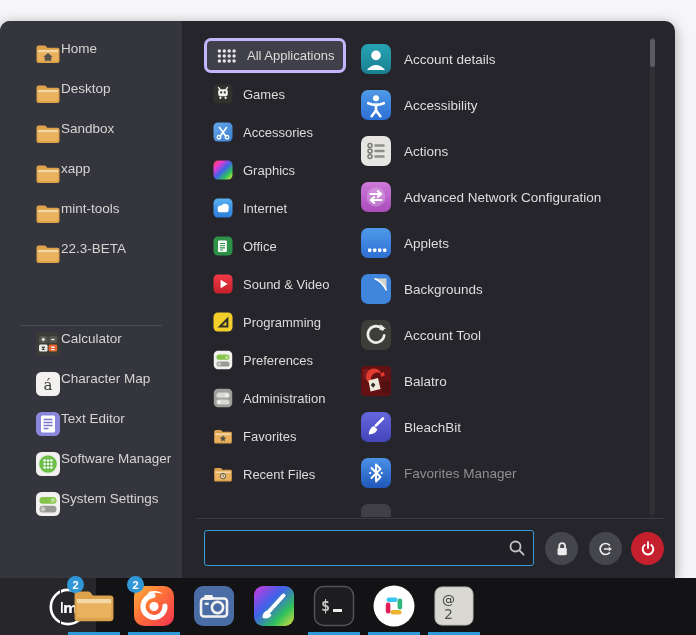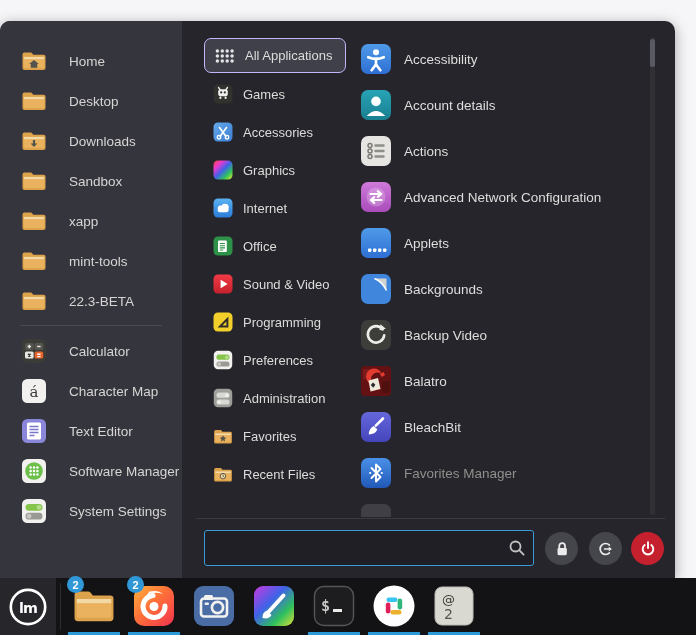--- a/index.html
+++ b/index.html
@@ -8,29 +8,29 @@
   .icon{display:inline-flex;align-items:center;justify-content:center;flex:none;}
   .icon svg{display:block;}
 
   
   .menu-panel{position:absolute;left:0;top:21;width:675px;height:557px;top:21px;
     background:#25252b;border-radius:10px 10px 0 0;box-shadow:0 3px 14px rgba(0,0,0,.35);}
   .sidebar{position:absolute;left:0;top:0;width:182px;height:557px;
     background:#35353d;border-radius:10px 0 0 0;}
   .places{position:absolute;left:0;top:20px;width:182px;}
   .side-apps{position:absolute;left:0;top:310px;width:182px;}
-  .srow{height:40px;display:flex;align-items:center;padding-left:21px;gap:22px;cursor:default;}
+  .srow{height:40px;display:flex;padding-left:35px;gap:0;cursor:default;}
   .srow .icon{width:26px;height:26px;}
   .slbl{font-size:13.5px;color:#d6d5d3;white-space:nowrap;}
   .side-sep{position:absolute;left:20px;top:304px;width:142px;height:1px;background:#4a4a52;}
 
   
   .categories{position:absolute;left:204px;top:17px;width:142px;}
   .cat-selected{height:35px;box-sizing:border-box;display:flex;align-items:center;gap:10px;
-    padding:0 10px;margin-bottom:2px;background:#40404a;border:1px solid #c4b5fd;border-radius:7px;}
+    padding:0 10px;margin-bottom:2px;background:#40404a;border:3px solid #c4b5fd;border-radius:7px;}
   .crow{height:38px;display:flex;align-items:center;gap:10px;padding-left:9px;}
   .crow .icon,.cat-selected .icon{width:20px;height:20px;}
   .clbl{font-size:13px;color:#dddcda;white-space:nowrap;}
 
   
   .apps{position:absolute;left:348px;top:15px;width:296px;height:481px;overflow:hidden;}
   .arow{height:46px;display:flex;align-items:center;gap:12px;padding-left:12px;}
   .arow .icon{width:32px;height:32px;}
   .albl{font-size:13.5px;color:#dfdedd;white-space:nowrap;}
   .arow.muted .albl{color:#8f8f8c;}
@@ -48,21 +48,21 @@
     padding:0 32px 0 10px;outline:none;font-family:"Liberation Sans",sans-serif;}
   .search-glass{position:absolute;right:8px;top:9px;width:18px;height:18px;}
   .round-btn{position:absolute;top:511px;width:33px;height:33px;border-radius:50%;
     background:#45454c;border:none;display:flex;align-items:center;justify-content:center;padding:0;cursor:default;}
   .round-btn.power{background:#c5202e;}
   .btn-lock{left:545px;} .btn-logout{left:589px;} .btn-power{left:631px;}
 
   
   .taskbar{position:absolute;left:0;top:578px;width:696px;height:57px;background:#131316;}
   .mint-btn{position:absolute;left:0;top:0;width:56px;height:57px;background:#26262b;
-    display:flex;align-items:center;justify-content:center;}
+    display:flex;align-items:center;justify-content:center;padding-left:40px;}
   .tb-sep{position:absolute;left:60px;top:5px;width:1px;height:47px;background:#2c2c32;}
   .titem{position:absolute;top:0;width:52px;height:57px;}
   .ticon{position:absolute;left:4px;top:6px;width:44px;height:44px;}
   .badge{position:absolute;left:-1px;top:-2px;width:17px;height:17px;border-radius:50%;
     background:#3198d8;color:#fff;font-size:11px;font-weight:bold;
     display:flex;align-items:center;justify-content:center;z-index:2;}
   .active-underline{position:absolute;left:0;bottom:0;width:52px;height:3.5px;background:#2a9ad8;}
 </style>
 </head>
 <body>
@@ -83,31 +83,20 @@
         </div>
         <div class="srow">
           <span class="icon">
             <svg width="26" height="22" viewBox="0 0 26 21">
               <path d="M1.5 4 q0-2 2-2 h6.2 q1 0 1.6.9 l1 1.4 h10.2 q2 0 2 1.8 v11.4 q0 2-2 2 h-19 q-2 0-2-2z" fill="#dda24c"></path>
               <path d="M2.8 6.4 h20.4 v2.6 H2.8z" fill="#f3d9a5"></path>
               <path d="M2.8 9 h20.4 v7.3 q0 1.2-1.2 1.2 H4 q-1.2 0-1.2-1.2z" fill="#eab25e"></path>
             </svg>
           </span>
           <span class="slbl">Desktop</span>
-        </div>
-        <div class="srow">
-          <span class="icon">
-            <svg width="26" height="22" viewBox="0 0 26 21">
-              <path d="M1.5 4 q0-2 2-2 h6.2 q1 0 1.6.9 l1 1.4 h10.2 q2 0 2 1.8 v11.4 q0 2-2 2 h-19 q-2 0-2-2z" fill="#dda24c"></path>
-              <path d="M2.8 6.4 h20.4 v2.6 H2.8z" fill="#f3d9a5"></path>
-              <path d="M2.8 9 h20.4 v7.3 q0 1.2-1.2 1.2 H4 q-1.2 0-1.2-1.2z" fill="#eab25e"></path>
-              <path d="M11.9 9.6 h2.2 v3.4 h2.3 l-3.4 3.5 -3.4 -3.5 h2.3z" fill="#55544c"></path>
-            </svg>
-          </span>
-          <span class="slbl">Downloads</span>
         </div>
         <div class="srow">
           <span class="icon">
             <svg width="26" height="22" viewBox="0 0 26 21">
               <path d="M1.5 4 q0-2 2-2 h6.2 q1 0 1.6.9 l1 1.4 h10.2 q2 0 2 1.8 v11.4 q0 2-2 2 h-19 q-2 0-2-2z" fill="#dda24c"></path>
               <path d="M2.8 6.4 h20.4 v2.6 H2.8z" fill="#f3d9a5"></path>
               <path d="M2.8 9 h20.4 v7.3 q0 1.2-1.2 1.2 H4 q-1.2 0-1.2-1.2z" fill="#eab25e"></path>
             </svg>
           </span>
           <span class="slbl">Sandbox</span>
@@ -382,52 +371,52 @@
           </svg>
         </span>
         <span class="clbl">Recent Files</span>
       </div>
     </div>
   <div class="apps" id="applist">
       <div class="arow">
         <span class="icon">
           <svg width="32" height="32" viewBox="0 0 32 32">
             <defs>
+              <linearGradient id="adg" x1="0" y1="0" x2="0" y2="1">
+                <stop offset="0" stop-color="#27a3b5"></stop>
+                <stop offset="1" stop-color="#197f91"></stop>
+              </linearGradient>
+            </defs>
+            <rect x="1" y="1" width="30" height="30" rx="7" fill="url(#adg)"></rect>
+            <circle cx="16" cy="12.4" r="4.8" fill="#fff"></circle>
+            <path d="M6.8 27 Q16 16.8 25.2 27 Z" fill="#fff"></path>
+          </svg>
+        </span>
+        <span class="albl">Account details</span>
+      </div>
+      <div class="arow">
+        <span class="icon">
+          <svg width="32" height="32" viewBox="0 0 32 32">
+            <defs>
               <linearGradient id="abg" x1="0" y1="0" x2="0" y2="1">
                 <stop offset="0" stop-color="#4f9ae8"></stop>
                 <stop offset="1" stop-color="#2e6fd4"></stop>
               </linearGradient>
             </defs>
             <rect x="1" y="1" width="30" height="30" rx="7" fill="url(#abg)"></rect>
             <circle cx="16" cy="9.2" r="3" fill="#fff"></circle>
             <g stroke="#fff" stroke-width="2.6" stroke-linecap="round" fill="none">
               <path d="M8.2 14.2 Q16 17.6 23.8 14.2"></path>
               <path d="M16 15.8 V21.5"></path>
               <path d="M16 21.5 L11.6 27.2"></path>
               <path d="M16 21.5 L20.4 27.2"></path>
             </g>
           </svg>
         </span>
         <span class="albl">Accessibility</span>
-      </div>
-      <div class="arow">
-        <span class="icon">
-          <svg width="32" height="32" viewBox="0 0 32 32">
-            <defs>
-              <linearGradient id="adg" x1="0" y1="0" x2="0" y2="1">
-                <stop offset="0" stop-color="#27a3b5"></stop>
-                <stop offset="1" stop-color="#197f91"></stop>
-              </linearGradient>
-            </defs>
-            <rect x="1" y="1" width="30" height="30" rx="7" fill="url(#adg)"></rect>
-            <circle cx="16" cy="12.4" r="4.8" fill="#fff"></circle>
-            <path d="M6.8 27 Q16 16.8 25.2 27 Z" fill="#fff"></path>
-          </svg>
-        </span>
-        <span class="albl">Account details</span>
       </div>
       <div class="arow">
         <span class="icon">
           <svg width="32" height="32" viewBox="0 0 32 32">
             <rect x="1" y="1" width="30" height="30" rx="7" fill="#e6e5e2"></rect>
             <g stroke="#7a7a74" stroke-width="1.5" fill="none">
               <circle cx="10" cy="10.5" r="2"></circle>
               <circle cx="10" cy="16" r="2"></circle>
               <circle cx="10" cy="21.5" r="2"></circle>
             </g>
@@ -492,21 +481,21 @@
         <span class="albl">Backgrounds</span>
       </div>
       <div class="arow">
         <span class="icon">
           <svg width="32" height="32" viewBox="0 0 32 32">
             <rect x="1" y="1" width="30" height="30" rx="7" fill="#3d3d3a"></rect>
             <path d="M22.6 10.4 A8.2 8.2 0 1 0 24.2 16.4" fill="none" stroke="#ececea" stroke-width="2.6" stroke-linecap="round"></path>
             <path d="M20.5 5.2 L25.8 9.8 L19.4 11.3 Z" fill="#ececea"></path>
           </svg>
         </span>
-        <span class="albl">Backup Video</span>
+        <span class="albl">Account Tool</span>
       </div>
       <div class="arow">
         <span class="icon">
           <svg width="32" height="32" viewBox="0 0 32 32">
             <rect x="1" y="1" width="30" height="30" rx="4" fill="#641114"></rect>
             <rect x="3" y="4" width="6" height="10" fill="#7c1a1c"></rect>
             <rect x="22" y="16" width="8" height="12" fill="#50100f"></rect>
             <circle cx="14" cy="11.5" r="8" fill="#e23b30"></circle>
             <circle cx="17.5" cy="14" r="6.5" fill="#641114"></circle>
             <path d="M8.5 15.5 L18 13 L20.5 24 L10.5 26.5 Z" fill="#efe9dc"></path>

